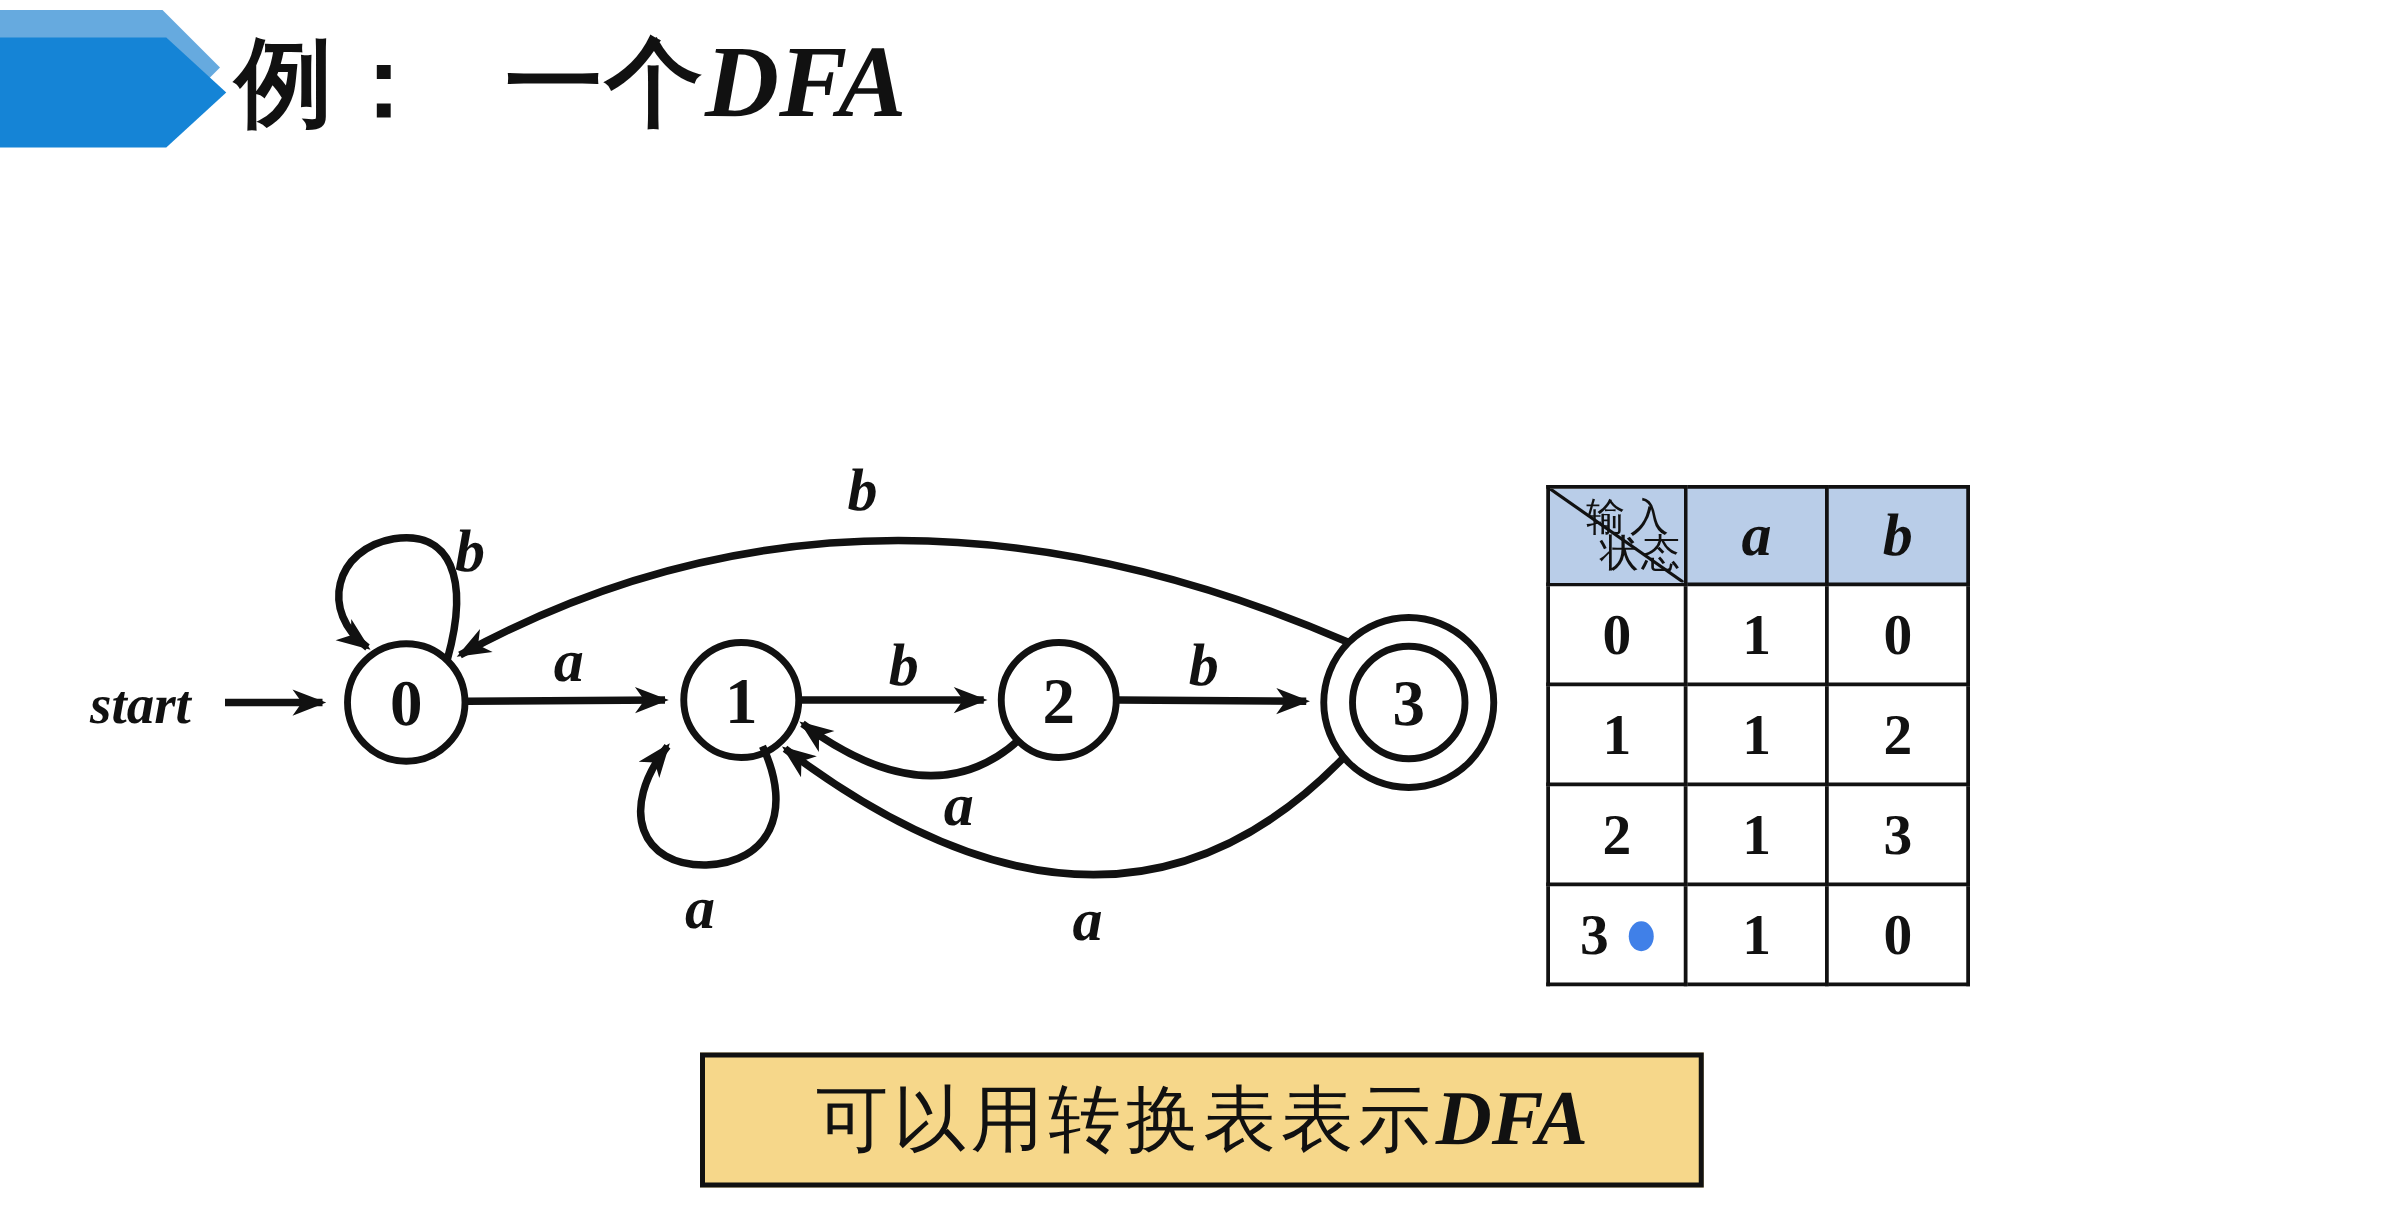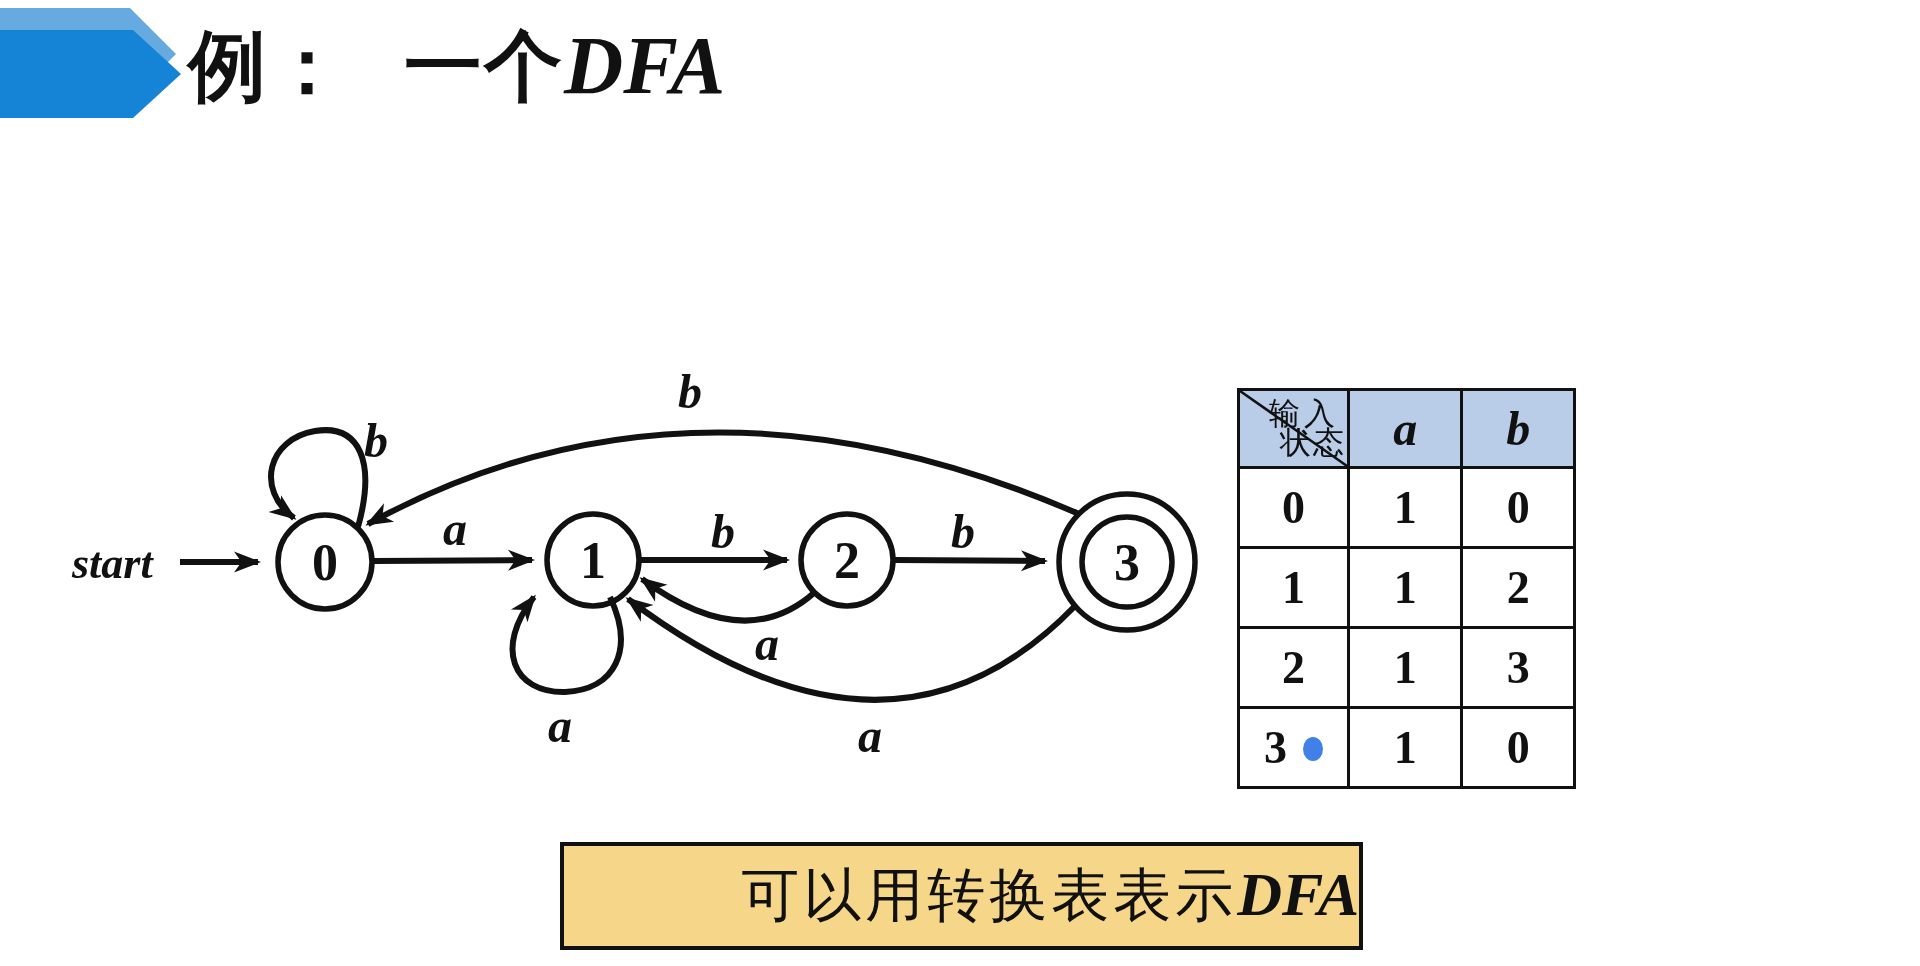--- a/index.html
+++ b/index.html
@@ -90,21 +90,21 @@
   }
   .state-dot{
     display:inline-block;width:20px;height:24px;border-radius:50%;
     background:var(--accepting_dot);margin-left:16px;vertical-align:2px;
   }
 
   
   .note-box{
     position:absolute;left:560px;top:842px;width:803px;height:108px;
     background:var(--note_bg);border:4px solid var(--ink);
-    display:flex;align-items:center;justify-content:flex-end;
+    display:flex;align-items:center;justify-content:center;
   }
   .note-text{
     font-family:"DejaVu Sans", sans-serif;font-size:58px;font-weight:500;
     letter-spacing:4px;white-space:nowrap;
   }
   .note-text .latin{font-family:"Liberation Serif", serif;font-style:italic;font-weight:bold;font-size:62px;letter-spacing:0;}
 </style>
 </head>
 <body>
 

